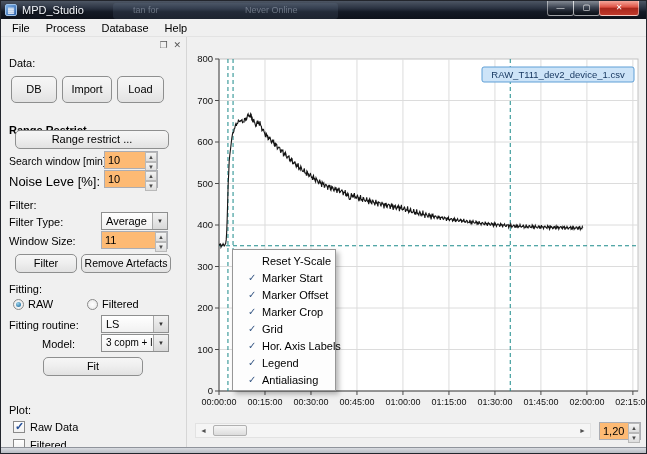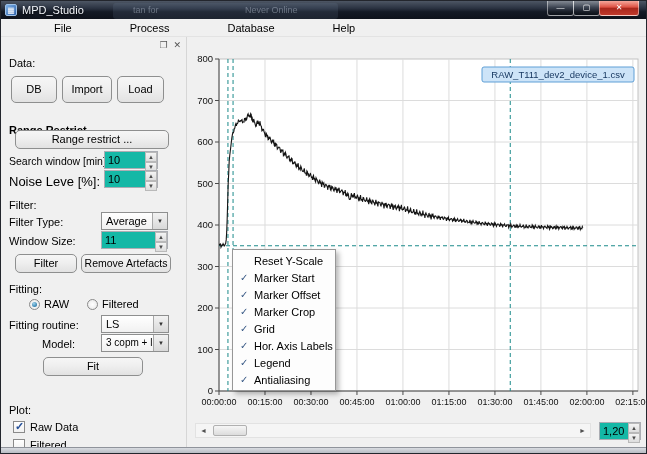--- a/index.html
+++ b/index.html
@@ -17,30 +17,30 @@
   .apptitle{position:absolute;left:21px;top:3px;color:#f2f5fa;font-size:11px;text-shadow:0 1px 2px rgba(0,0,0,.8);}
   .winbtns{position:absolute;top:0;right:7px;display:flex;}
   .winbtn{width:27px;height:15px;border:1px solid rgba(255,255,255,.45);border-top:none;margin-left:-1px;
     background:linear-gradient(rgba(255,255,255,.30),rgba(255,255,255,.07) 45%,rgba(0,0,0,.25));
     color:#fff;font-size:8px;line-height:13px;text-align:center;border-radius:0 0 3px 3px;}
   .winbtn.close{width:40px;background:linear-gradient(#f5a79b 0%,#dd5042 45%,#a8271c 50%,#c0392b 100%);}
 
   
   .menubar{position:absolute;left:0;top:18px;width:100%;height:18px;background:#f0f0f0;
     display:flex;align-items:center;padding-left:3px;border-bottom:1px solid #e3e3e3;}
-  .mitem{padding:10px 8px;margin-left:42px;}
+  .mitem{padding:10px 8px;}
 
   
   .sidebar{position:absolute;left:0;top:36px;width:186px;height:412px;background:#f0f0f0;
     border-right:1px solid #d6d6d6;overflow:hidden;}
   .dockbar{position:absolute;top:3px;right:5px;color:#555;font-size:9px;display:flex;gap:6px;}
   .slabel{position:absolute;left:8px;white-space:nowrap;}
   .btn{position:absolute;border:1px solid #8e8f8f;border-radius:5px;text-align:center;
     background:linear-gradient(#f6f6f6,#efefef 45%,#e2e2e2);white-space:nowrap;overflow:hidden;}
-  .spin{position:absolute;height:18px;border:1px solid #abadb3;background:#14b8a6;display:flex;}
+  .spin{position:absolute;height:18px;border:1px solid #abadb3;background:#fdba74;display:flex;}
   .spin .val{flex:1;padding:2px 3px;overflow:hidden;}
   .spin .arr{width:13px;display:flex;flex-direction:column;}
   .sa{flex:1;font-size:6px;line-height:8px;text-align:center;color:#4b4b4b;
     background:linear-gradient(#f4f4f4,#dddddd);border:1px solid #b9b9b9;margin:0 0 0 1px;}
   .combo{position:absolute;height:18px;border:1px solid #8e8f8f;border-radius:0;
     background:linear-gradient(#ffffff,#f1f1f1);display:flex;}
   .combo .val{flex:1;padding:2px 4px;white-space:nowrap;overflow:hidden;}
   .combo .dd{width:15px;text-align:center;font-size:6px;line-height:16px;color:#333;
     border-left:1px solid #a8a8a8;background:linear-gradient(#f2f2f2,#d9d9d9);}
   .radio{position:absolute;display:flex;align-items:center;gap:4px;}
@@ -50,21 +50,21 @@
   .check{position:absolute;display:flex;align-items:center;gap:5px;}
   .check .box{width:12px;height:12px;border:1px solid #8a8a8a;background:linear-gradient(#fff,#f1f1f1);position:relative;}
   .check.checked .box::after{content:'✓';position:absolute;left:1px;top:-2px;font-size:11px;font-weight:bold;color:#27519a;}
 
   
   .chartarea{position:absolute;left:186px;top:36px;width:461px;height:412px;background:#f0f0f0;overflow:hidden;}
   #chart-svg{position:absolute;left:4px;top:14px;font-family:"Liberation Sans",sans-serif;}
 
   
   .ctxmenu{position:absolute;left:45px;top:212px;width:104px;background:#fdfdfd;border:1px solid #979797;
-    box-shadow:3px 3px 5px rgba(0,0,0,.28);padding:2px 4px;}
+    box-shadow:3px 3px 5px rgba(0,0,0,.28);padding:2px 12px;}
   .ctxmenu .mi{height:17px;display:flex;align-items:center;padding:0 6px 0 3px;white-space:nowrap;}
   .ctxmenu .chk{width:14px;font-size:10px;color:#3a5a86;flex:none;}
 
   
   .hscroll{position:absolute;left:8px;top:386px;width:396px;height:15px;background:#f5f5f5;
     border:1px solid #e2e2e2;display:flex;align-items:center;justify-content:space-between;}
   .hsarrow{width:15px;text-align:center;font-size:7px;color:#505050;}
   .hsthumb{position:absolute;left:17px;top:1px;width:34px;height:11px;background:linear-gradient(#f6f6f6,#dcdcdc);
     border:1px solid #b0b0b0;border-radius:2px;}
   .zoomspin{left:412px;top:385px;width:42px;}
@@ -144,21 +144,21 @@
         <div class="sa">▲</div>
         <div class="sa">▼</div>
       </div>
     </div>
 
     <div class="btn" style="left:14px;top:217px;width:62px;height:19px;line-height:17px;">Filter</div>
     <div class="btn" style="left:80px;top:217px;width:90px;height:19px;line-height:17px;font-size:10.5px;">Remove Artefacts</div>
 
     <div class="slabel" style="top:246px;">Fitting:</div>
 
-    <div class="radio checked" style="left:28px;top:261px;align-items:center;">
+    <div class="radio checked" style="left:12px;top:261px;align-items:center;">
       <span class="dot"></span>
       <span>RAW</span>
     </div>
     <div class="radio" style="left:86px;top:261px;">
       <span class="dot"></span>
       <span>Filtered</span>
     </div>
 
     <div class="slabel" style="top:282px;">Fitting routine:</div>
     <div class="combo" style="left:100px;top:278px;width:68px;">

